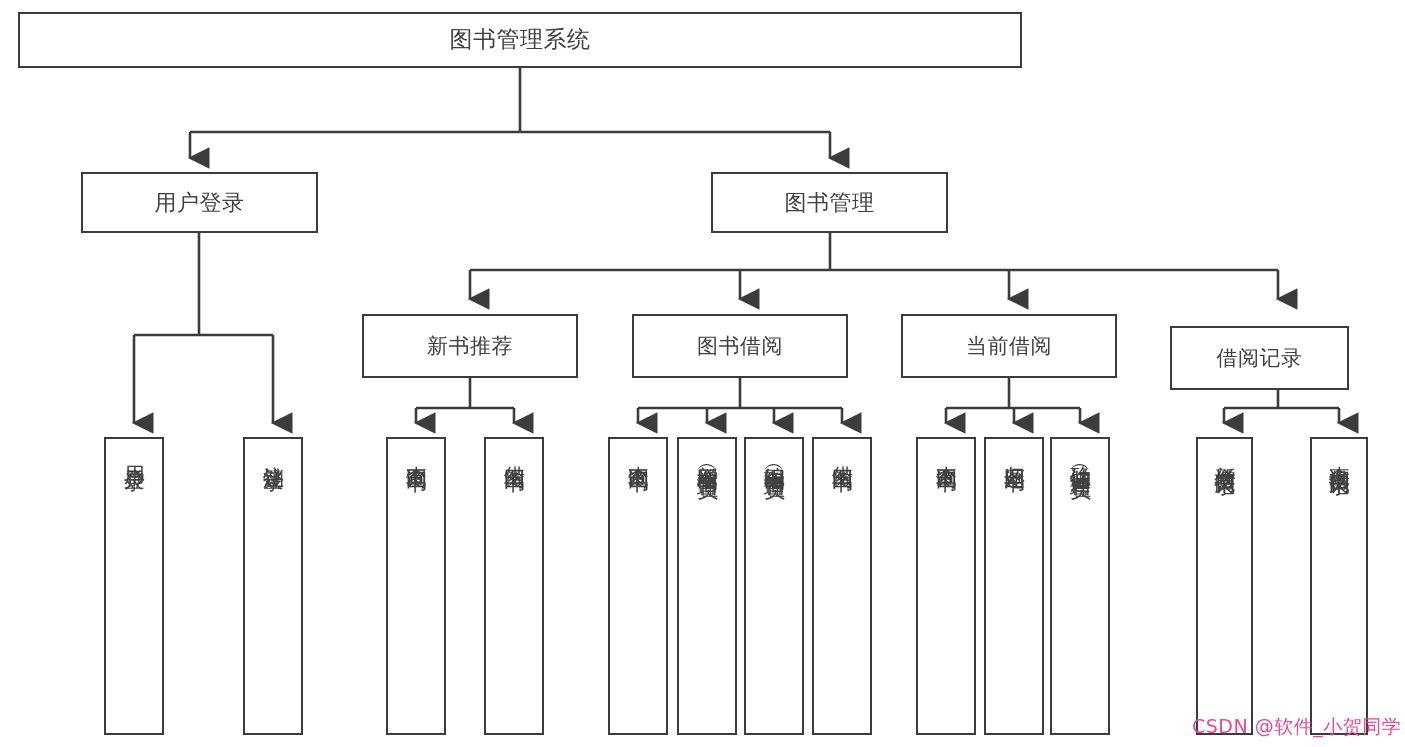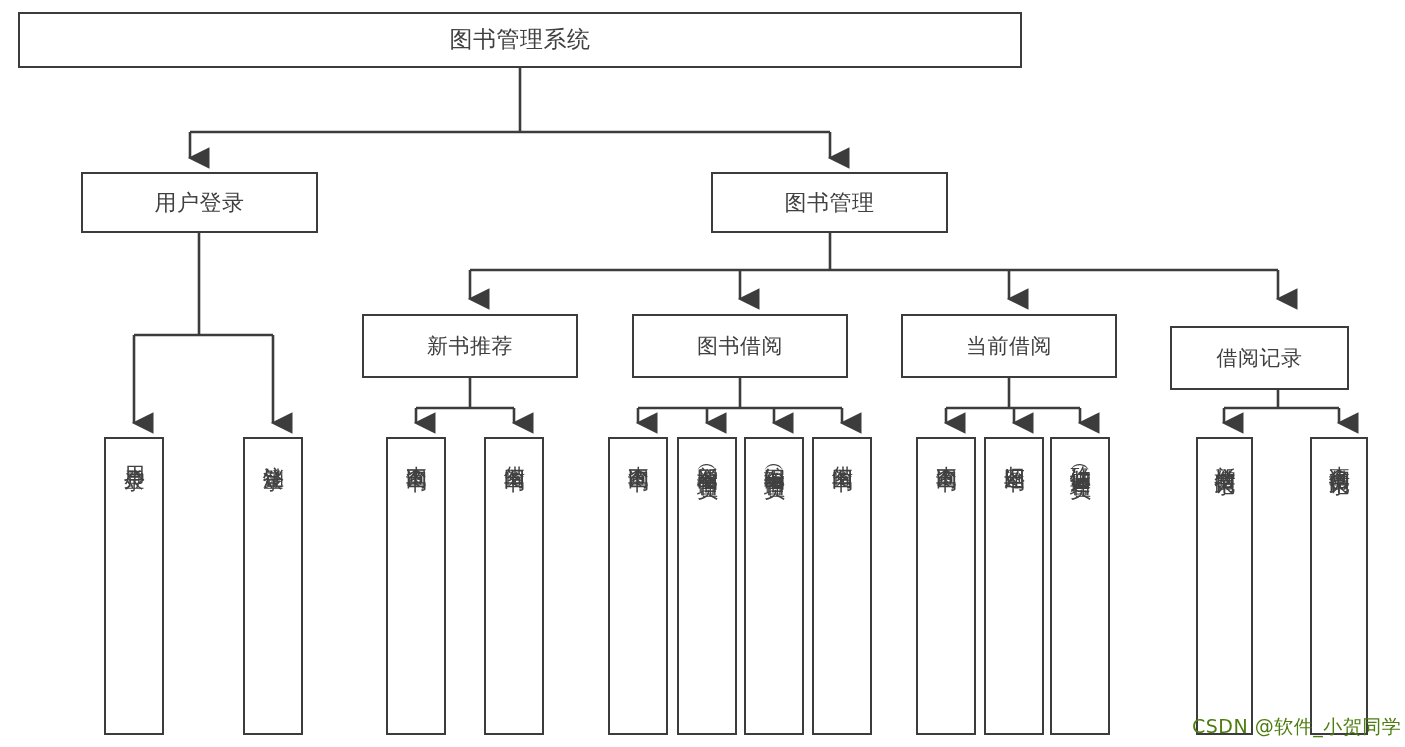--- a/index.html
+++ b/index.html
@@ -58,21 +58,21 @@
     writing-mode: vertical-rl;
     text-orientation: upright;
     font-size: 21px;
     letter-spacing: 2px;
     line-height: 1;
     white-space: pre;
   }
   .watermark {
     position: absolute;
     font-size: 19px;
-    color: #4d7c0f;
+    color: #ec4899;
     white-space: nowrap;
     z-index: 3;
     letter-spacing: 0.5px;
   }
 </style>
 </head>
 <body>
 
 <div id="canvas">
 

